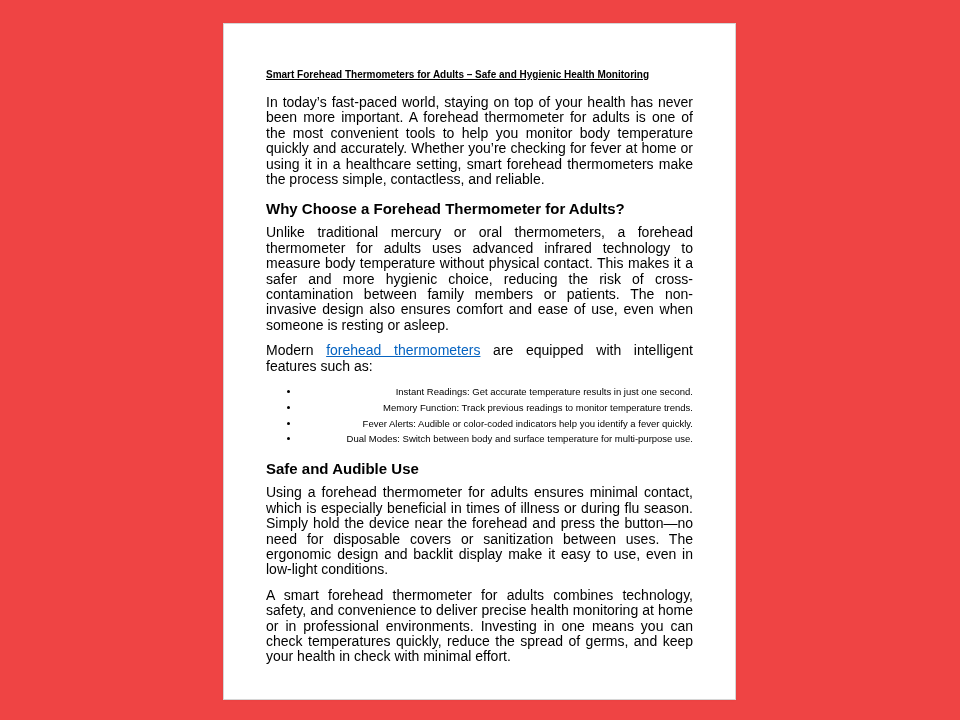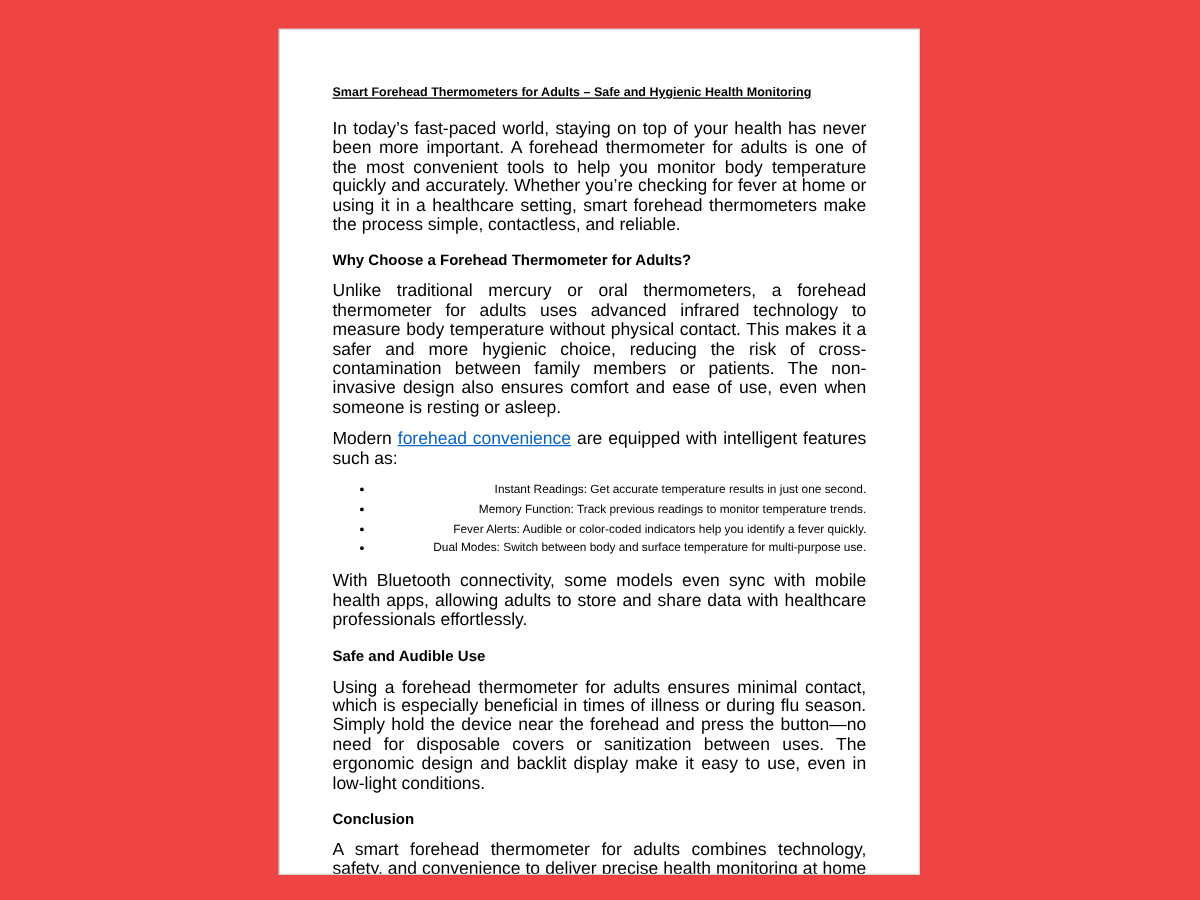--- a/index.html
+++ b/index.html
@@ -38,21 +38,21 @@
     line-height: 14px;
     text-align: left;
   }
   .para {
     font-size: 14px;
     line-height: 15.4px;
     text-align: justify;
     margin: 0 0 10px 0;
   }
   .heading {
-    font-size: 12px;
+    font-size: 15px;
     font-weight: bold;
     margin: 15px 0 10px 0;
     line-height: 13px;
   }
   .bullet-list {
     margin: 0 0 10px 0;
     padding: 0 0 0 34px;
     list-style: disc;
   }
   .bullet-item {
@@ -73,33 +73,31 @@
 
     <h1 class="doc-title">Smart Forehead Thermometers for Adults – Safe and Hygienic Health Monitoring</h1>
 
     <p class="para">In today’s fast-paced world, staying on top of your health has never been more important. A forehead thermometer for adults is one of the most convenient tools to help you monitor body temperature quickly and accurately. Whether you’re checking for fever at home or using it in a healthcare setting, smart forehead thermometers make the process simple, contactless, and reliable.</p>
 
     <h2 class="heading">Why Choose a Forehead Thermometer for Adults?</h2>
 
     <p class="para">Unlike traditional mercury or oral thermometers, a forehead thermometer for adults uses advanced infrared technology to measure body temperature without physical contact. This makes it a safer and more hygienic choice, reducing the risk of cross-contamination between family members or patients. The non-invasive design also ensures comfort and ease of use, even when someone is resting or asleep.</p>
 
 
-    <p class="para"><span>Modern </span><a class="doc-link" id="features-link" style="color: rgb(5, 99, 193);">forehead convenience</a><span> are equipped with intelligent features such as:</span></p>
+    <p class="para"><span>Modern </span><a class="doc-link" id="features-link" style="color: rgb(5, 99, 193);">forehead thermometers</a><span> are equipped with intelligent features such as:</span></p>
 
     <ul class="bullet-list">
       <li class="bullet-item">Instant Readings: Get accurate temperature results in just one second.</li>
       <li class="bullet-item">Memory Function: Track previous readings to monitor temperature trends.</li>
       <li class="bullet-item">Fever Alerts: Audible or color-coded indicators help you identify a fever quickly.</li>
       <li class="bullet-item">Dual Modes: Switch between body and surface temperature for multi-purpose use.</li>
     </ul>
 
-    <p class="para">With Bluetooth connectivity, some models even sync with mobile health apps, allowing adults to store and share data with healthcare professionals effortlessly.</p>
 
     <h2 class="heading">Safe and Audible Use</h2>
 
     <p class="para">Using a forehead thermometer for adults ensures minimal contact, which is especially beneficial in times of illness or during flu season. Simply hold the device near the forehead and press the button—no need for disposable covers or sanitization between uses. The ergonomic design and backlit display make it easy to use, even in low-light conditions.</p>
 
-    <h2 class="heading">Conclusion</h2>
 
     <p class="para">A smart forehead thermometer for adults combines technology, safety, and convenience to deliver precise health monitoring at home or in professional environments. Investing in one means you can check temperatures quickly, reduce the spread of germs, and keep your health in check with minimal effort.</p>
 
   </div>
 </div>
 
 </body></html>

